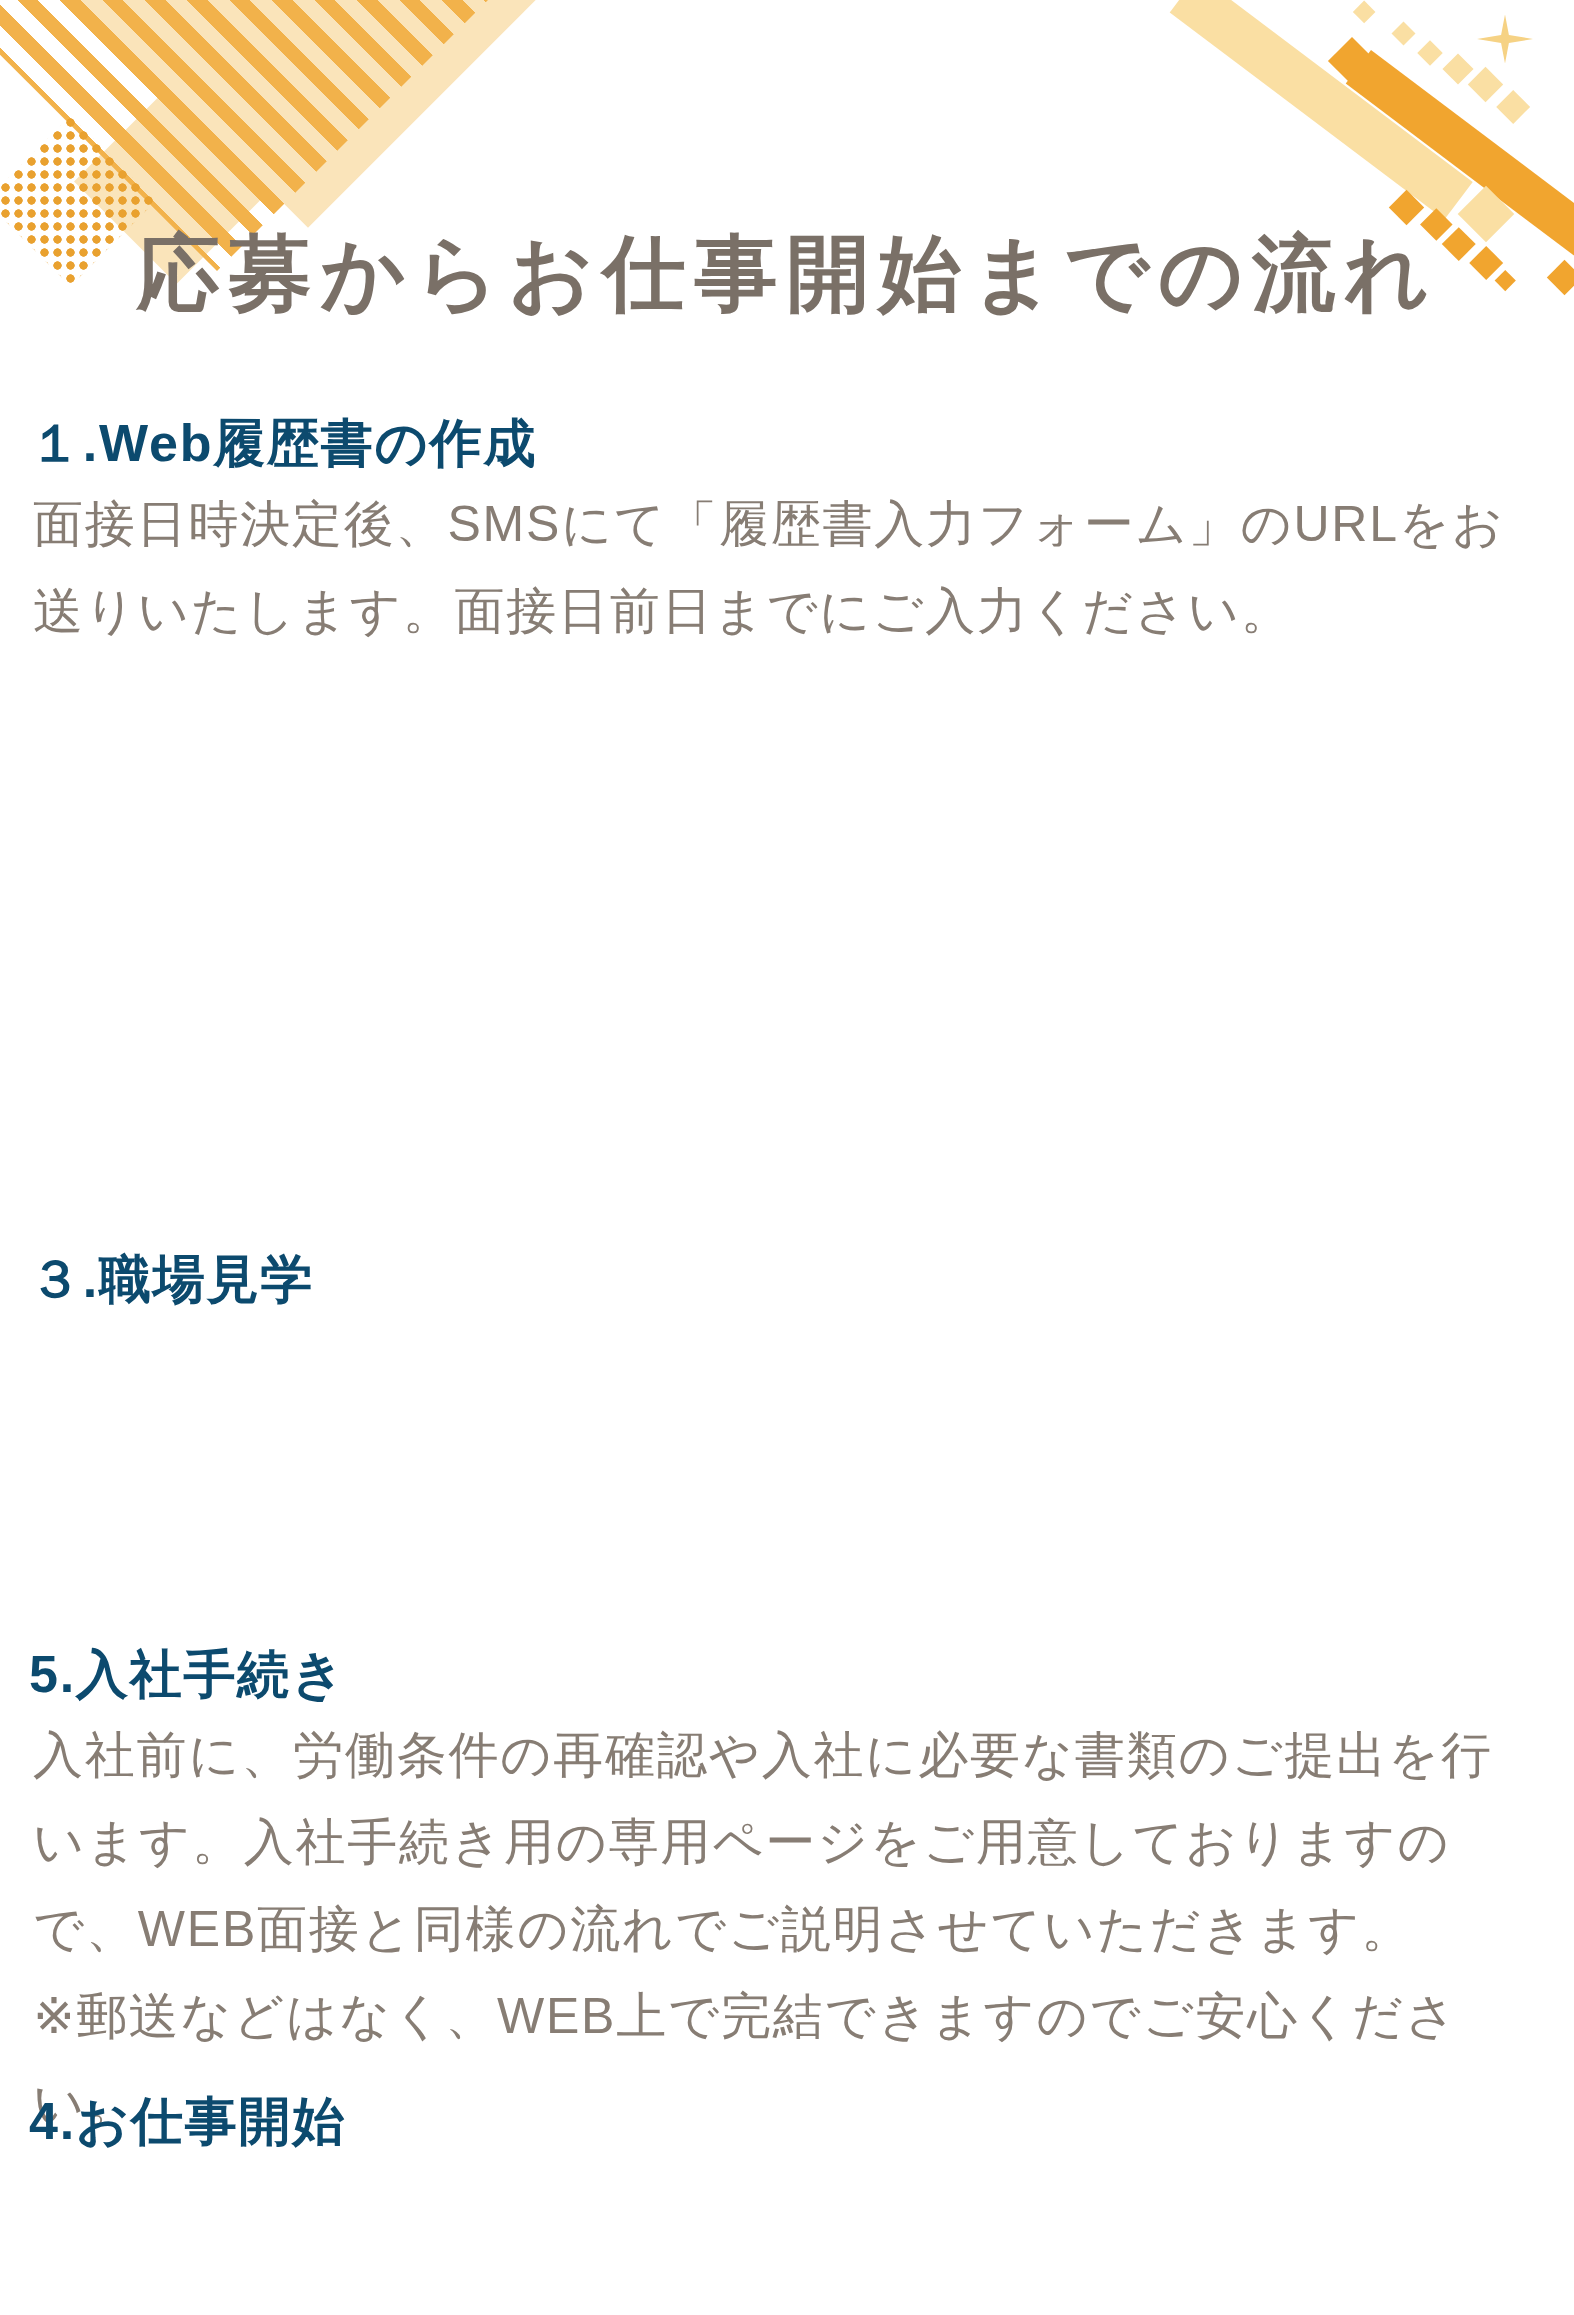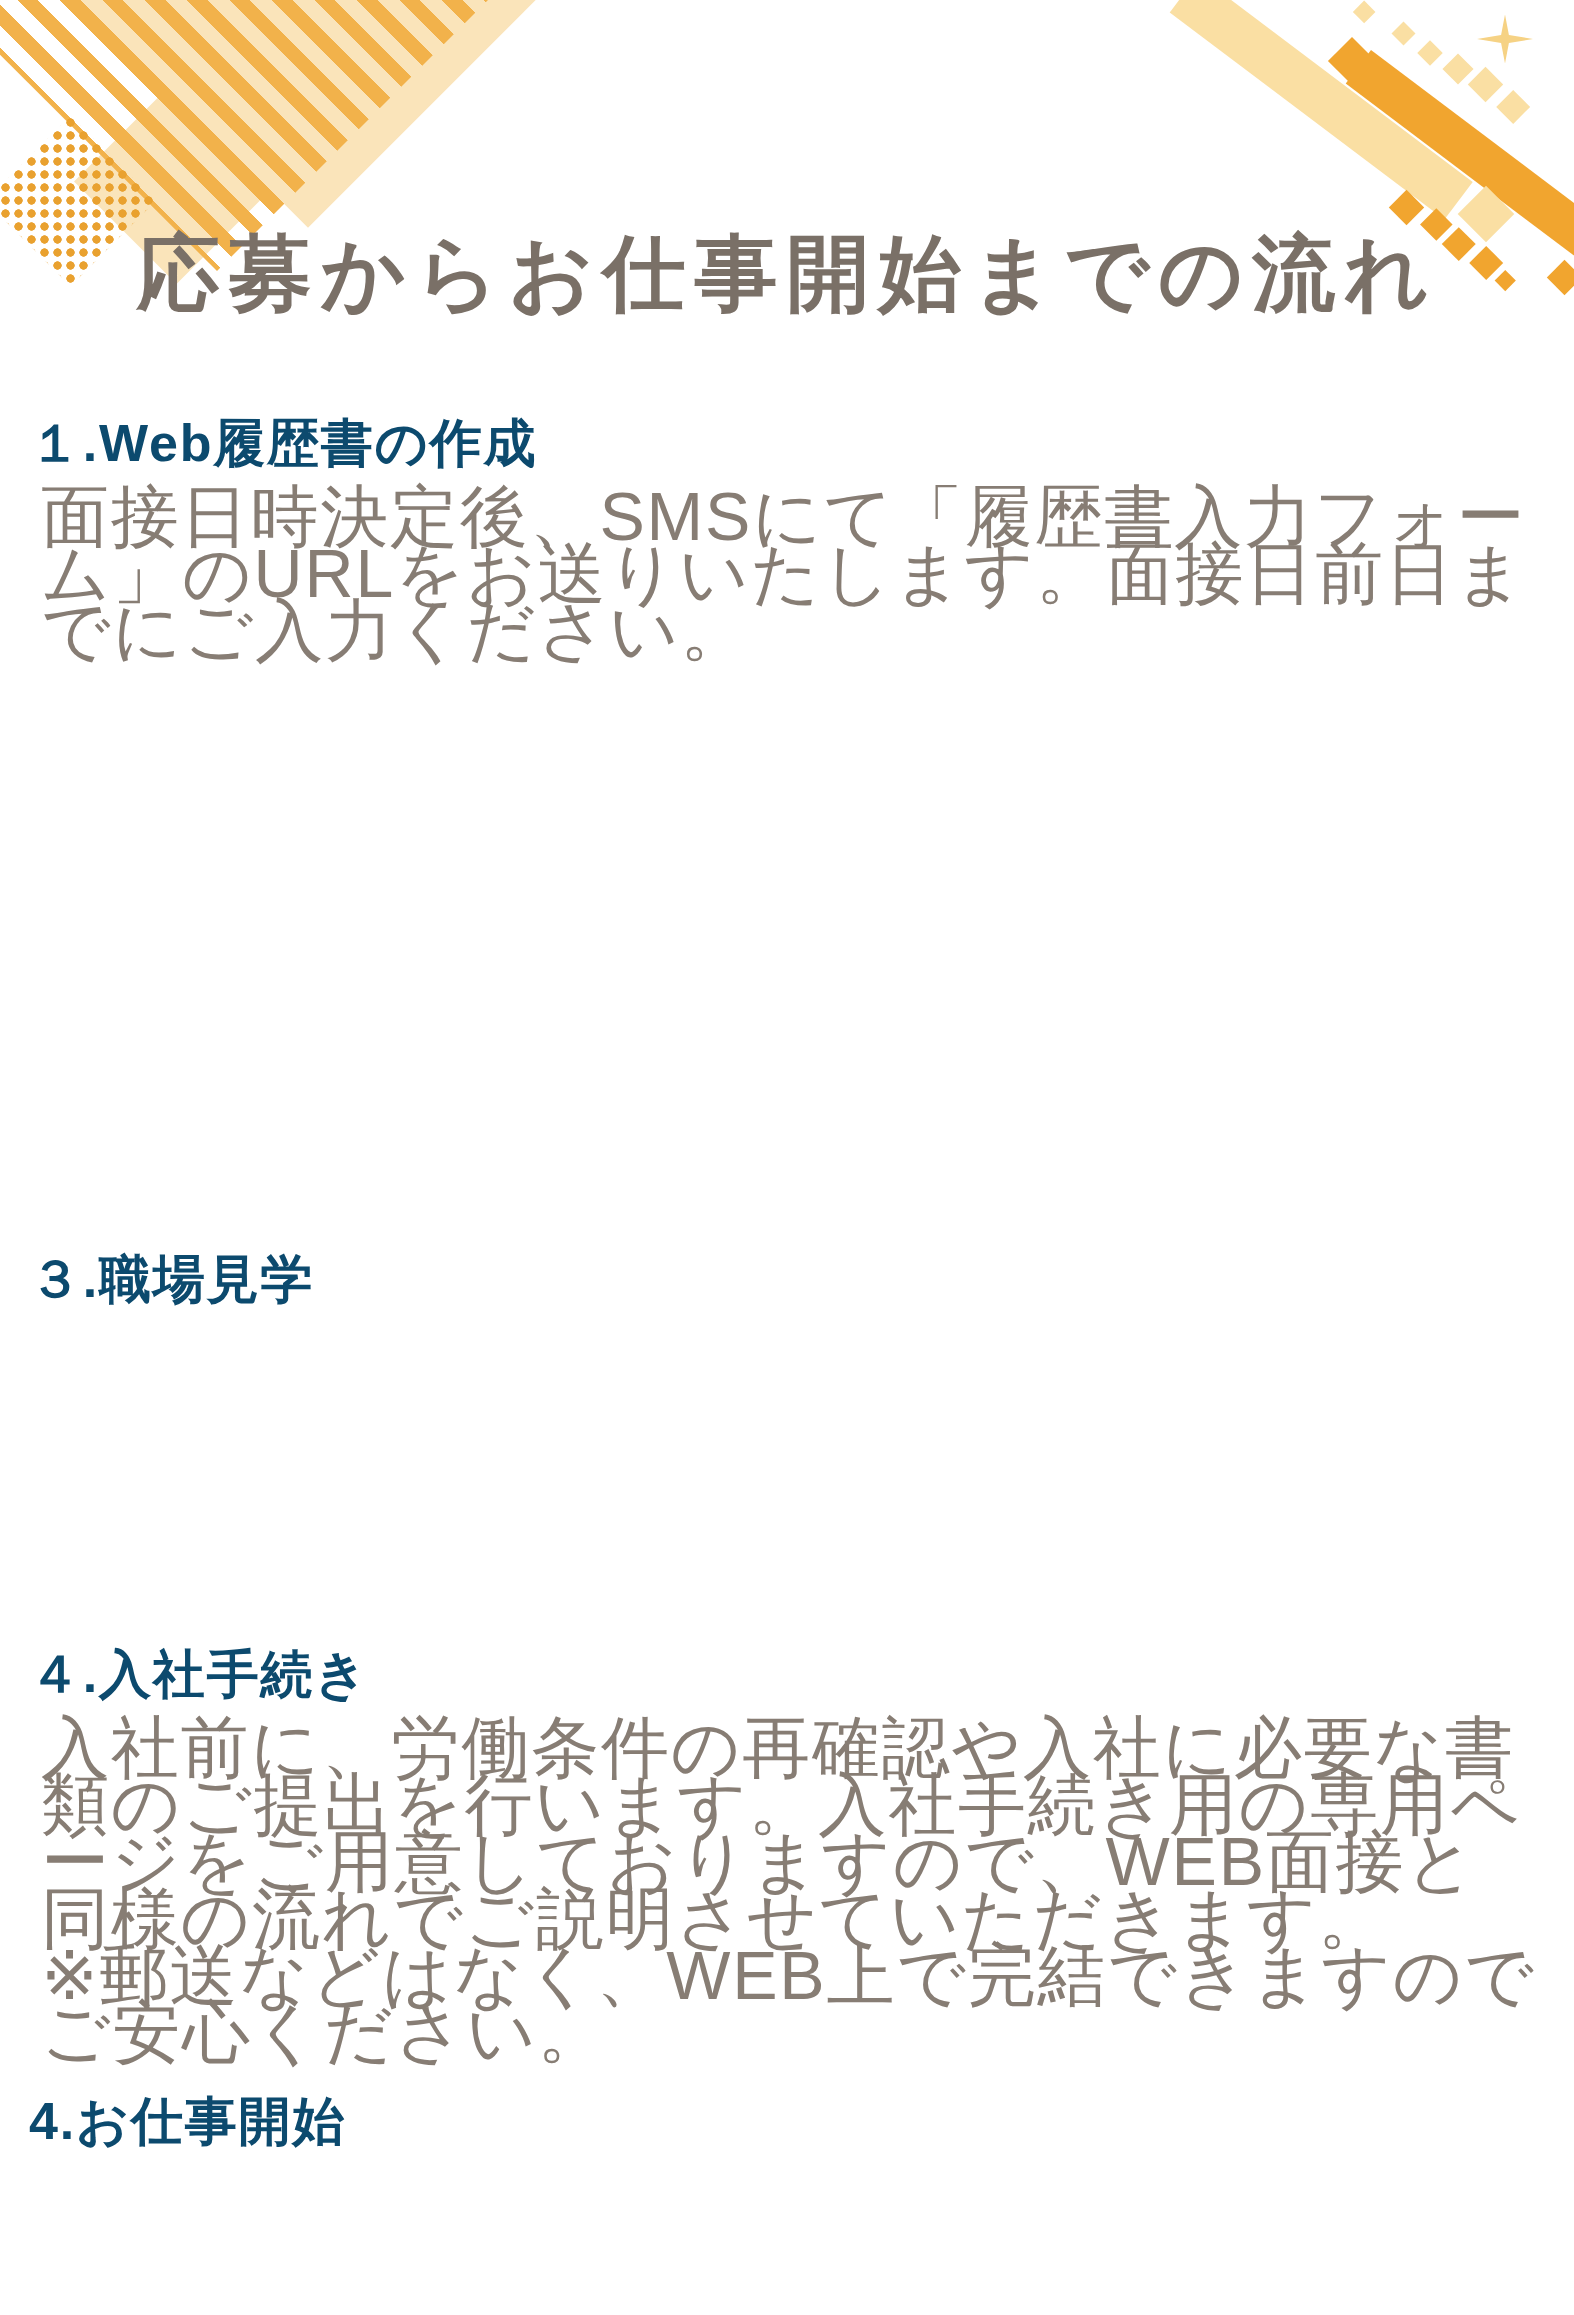--- a/index.html
+++ b/index.html
@@ -42,21 +42,21 @@
     text-align:center;font-size:83px;line-height:1;font-weight:bold;
     letter-spacing:9px;color:#7A7067;white-space:nowrap;
   }
   section{position:absolute;left:29px;width:1519px;}
   .s1{top:411px;} .s2{top:710px;} .s3{top:1247px;} .s4{top:1642px;} .s5{top:2089px;}
   section h2{
     margin:0 0 4.5px 0;font-size:52px;line-height:65px;font-weight:bold;
     letter-spacing:1.8px;color:#0c4a6e;
   }
   section p{
-    margin:12px;font-size:68px;line-height:57px;font-weight:normal;
+    margin:4px;font-size:50px;line-height:87px;font-weight:normal;
     letter-spacing:1.8px;color:#877D74;white-space:pre-line;
   }
 </style>
 </head>
 <body>
 
 <div class="deco pale-diamond tl-pale-a"></div>
 <div class="deco pale-diamond tl-pale-b"></div>
 <div class="deco tl-stripes"></div>
 <div class="deco tl-dots"></div>
@@ -89,21 +89,21 @@
 </section>
 
 <section class="s2">
 </section>
 
 <section class="s3">
   <h2>３.職場見学</h2>
 </section>
 
 <section class="s4">
-  <h2>４.入社手続き</h2>
+  <h2>5.入社手続き</h2>
   <p>入社前に、労働条件の再確認や入社に必要な書類のご提出を行います。入社手続き用の専用ページをご用意しておりますので、WEB面接と同様の流れでご説明させていただきます。
 ※郵送などはなく、WEB上で完結できますのでご安心ください。</p>
 </section>
 
 <section class="s5">
   <h2>4.お仕事開始</h2>
 </section>
 
 
 </body></html>

